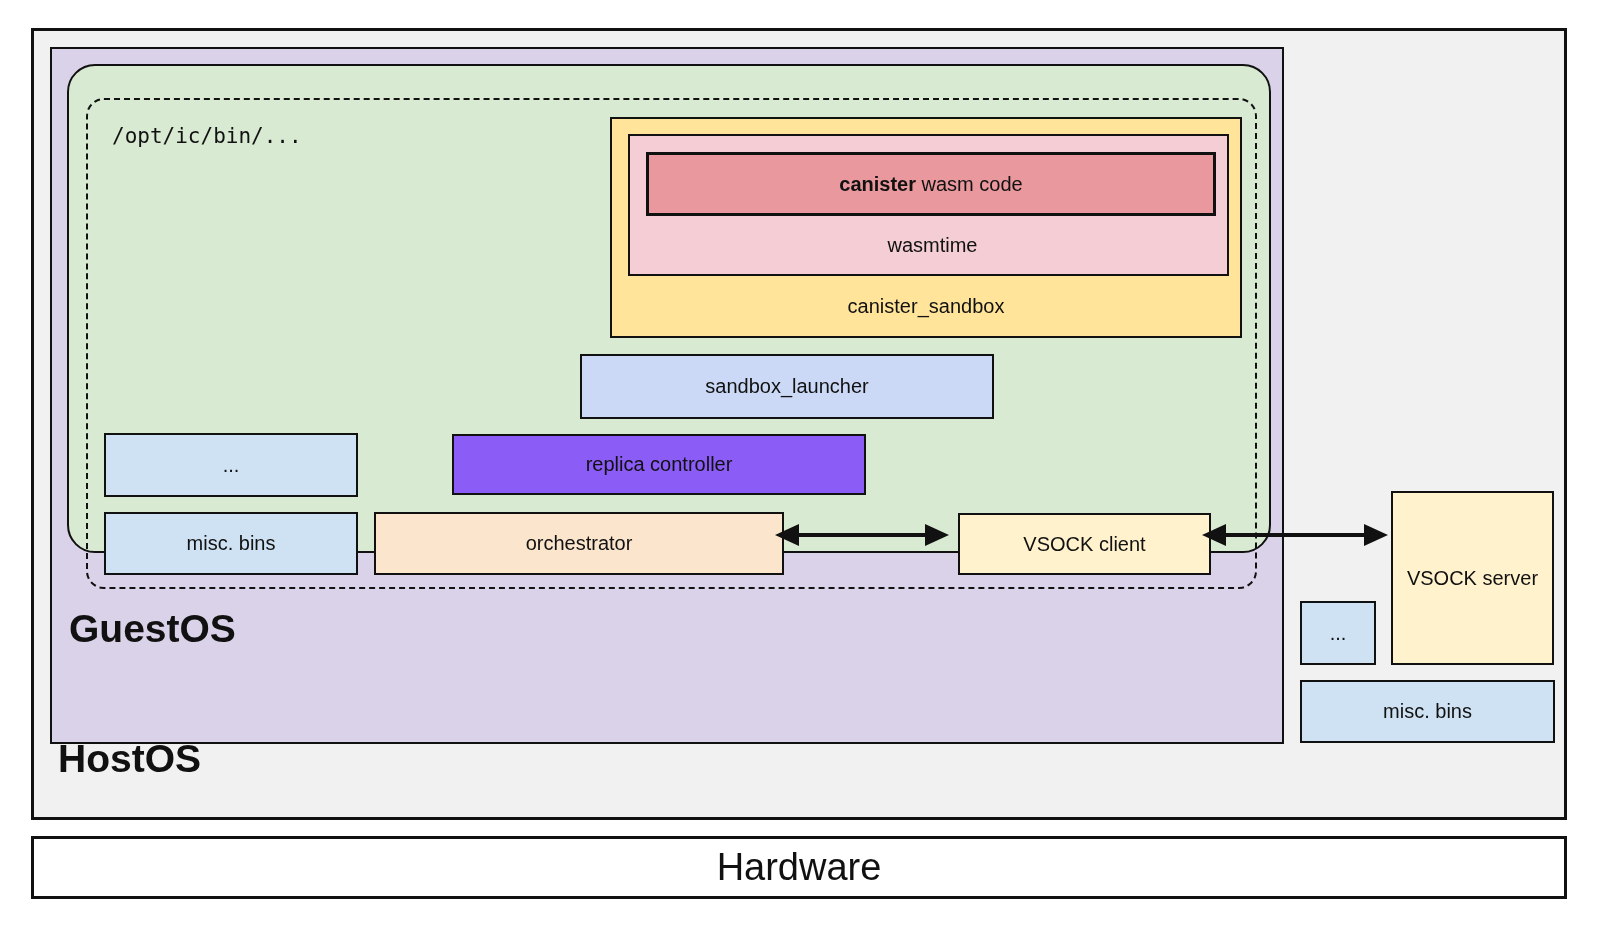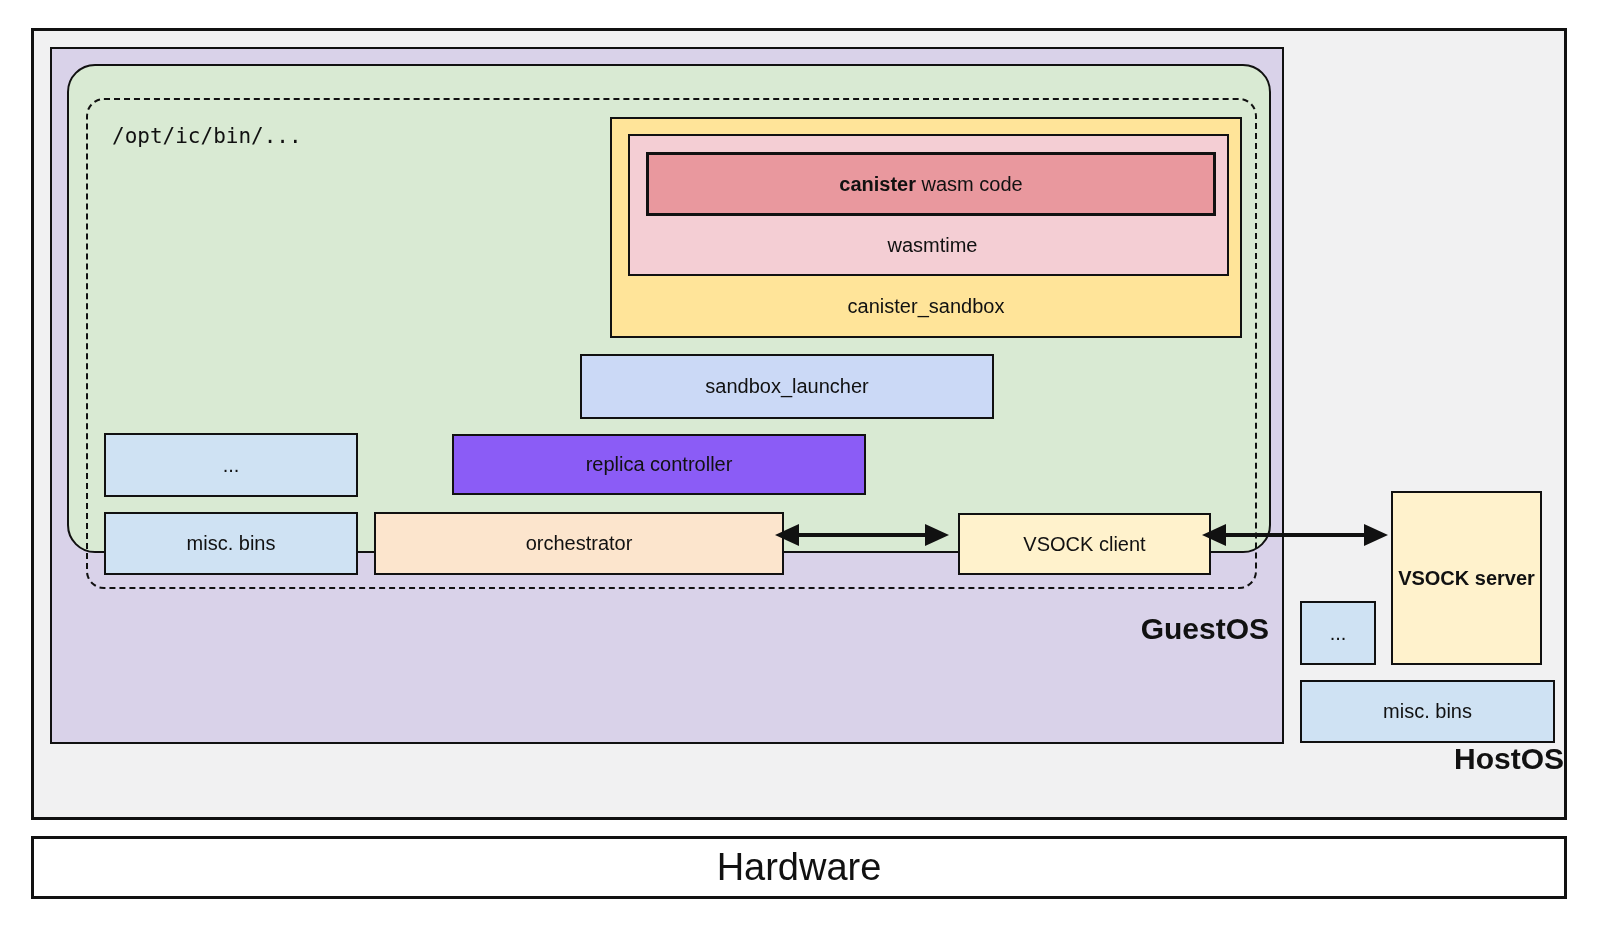--- a/index.html
+++ b/index.html
@@ -5,21 +5,21 @@
   html,body{margin:0;padding:0;background:#ffffff;}
   *{box-sizing:border-box;}
   #page{
     position:relative;width:1600px;height:935px;background:#ffffff;
     font-family:"Liberation Sans", sans-serif;color:#111;overflow:hidden;
   }
   .abs{position:absolute;}
   .box{position:absolute;border:2px solid #111;}
   .center{display:flex;align-items:center;justify-content:center;}
   .lbl{font-size:20px;white-space:nowrap;}
-  .strip{position:absolute;left:0;right:0;text-align:right;font-size:30px;line-height:36px;}
+  .strip{position:absolute;left:0;right:0;text-align:left;font-size:39px;line-height:36px;}
 
   
   #hostos{left:31px;top:28px;width:1536px;height:792px;background:#F1F1F2;border:3px solid #111;}
   #hardware{left:31px;top:836px;width:1536px;height:63px;background:#ffffff;border:3px solid #111;font-size:38px;}
   #qemu{left:16px;top:16px;width:1234px;height:697px;background:#D9D2E9;}
   #guest{left:15px;top:15px;width:1204px;height:489px;background:#D9EAD3;border-radius:28px;}
   #bindir{left:17px;top:32px;width:1171px;height:491px;border:2px dashed #111;border-radius:18px;background:transparent;}
   #binpath{position:absolute;left:24px;top:24px;font-family:"DejaVu Sans Mono","Liberation Mono",monospace;font-size:21px;}
 
   
@@ -31,21 +31,21 @@
 
   
   #launcher{left:444px;top:254px;width:414px;height:65px;background:#CBD9F6;margin-left:48px;}
   #gdots{left:16px;top:333px;width:254px;height:64px;background:#CFE2F3;}
   #replica{left:364px;top:334px;width:414px;height:61px;background:#8b5cf6;}
   #gmisc{left:16px;top:412px;width:254px;height:63px;background:#CFE2F3;}
   #orch{left:286px;top:412px;width:410px;height:63px;background:#FCE5CD;}
   #vclient{left:870px;top:413px;width:253px;height:62px;background:#FFF2CC;}
 
   
-  #vserver{left:1357px;top:460px;width:151px;height:174px;background:#FFF2CC;text-align:center;white-space:normal;line-height:54px;font-weight:bold;}
+  #vserver{left:1357px;top:460px;width:163px;height:174px;background:#FFF2CC;text-align:center;white-space:normal;line-height:54px;}
   #hdots{left:1266px;top:570px;width:76px;height:64px;background:#CFE2F3;}
   #hmisc{left:1266px;top:649px;width:255px;height:63px;background:#CFE2F3;}
 
   
   #guest-label{top:545px;font-weight:bold;}
   #qemu-label{top:639px;}
   #hostos-label{top:710px;font-weight:bold;padding-left:24px;}
 
   
   .arrow{position:absolute;height:22px;z-index:50;}

